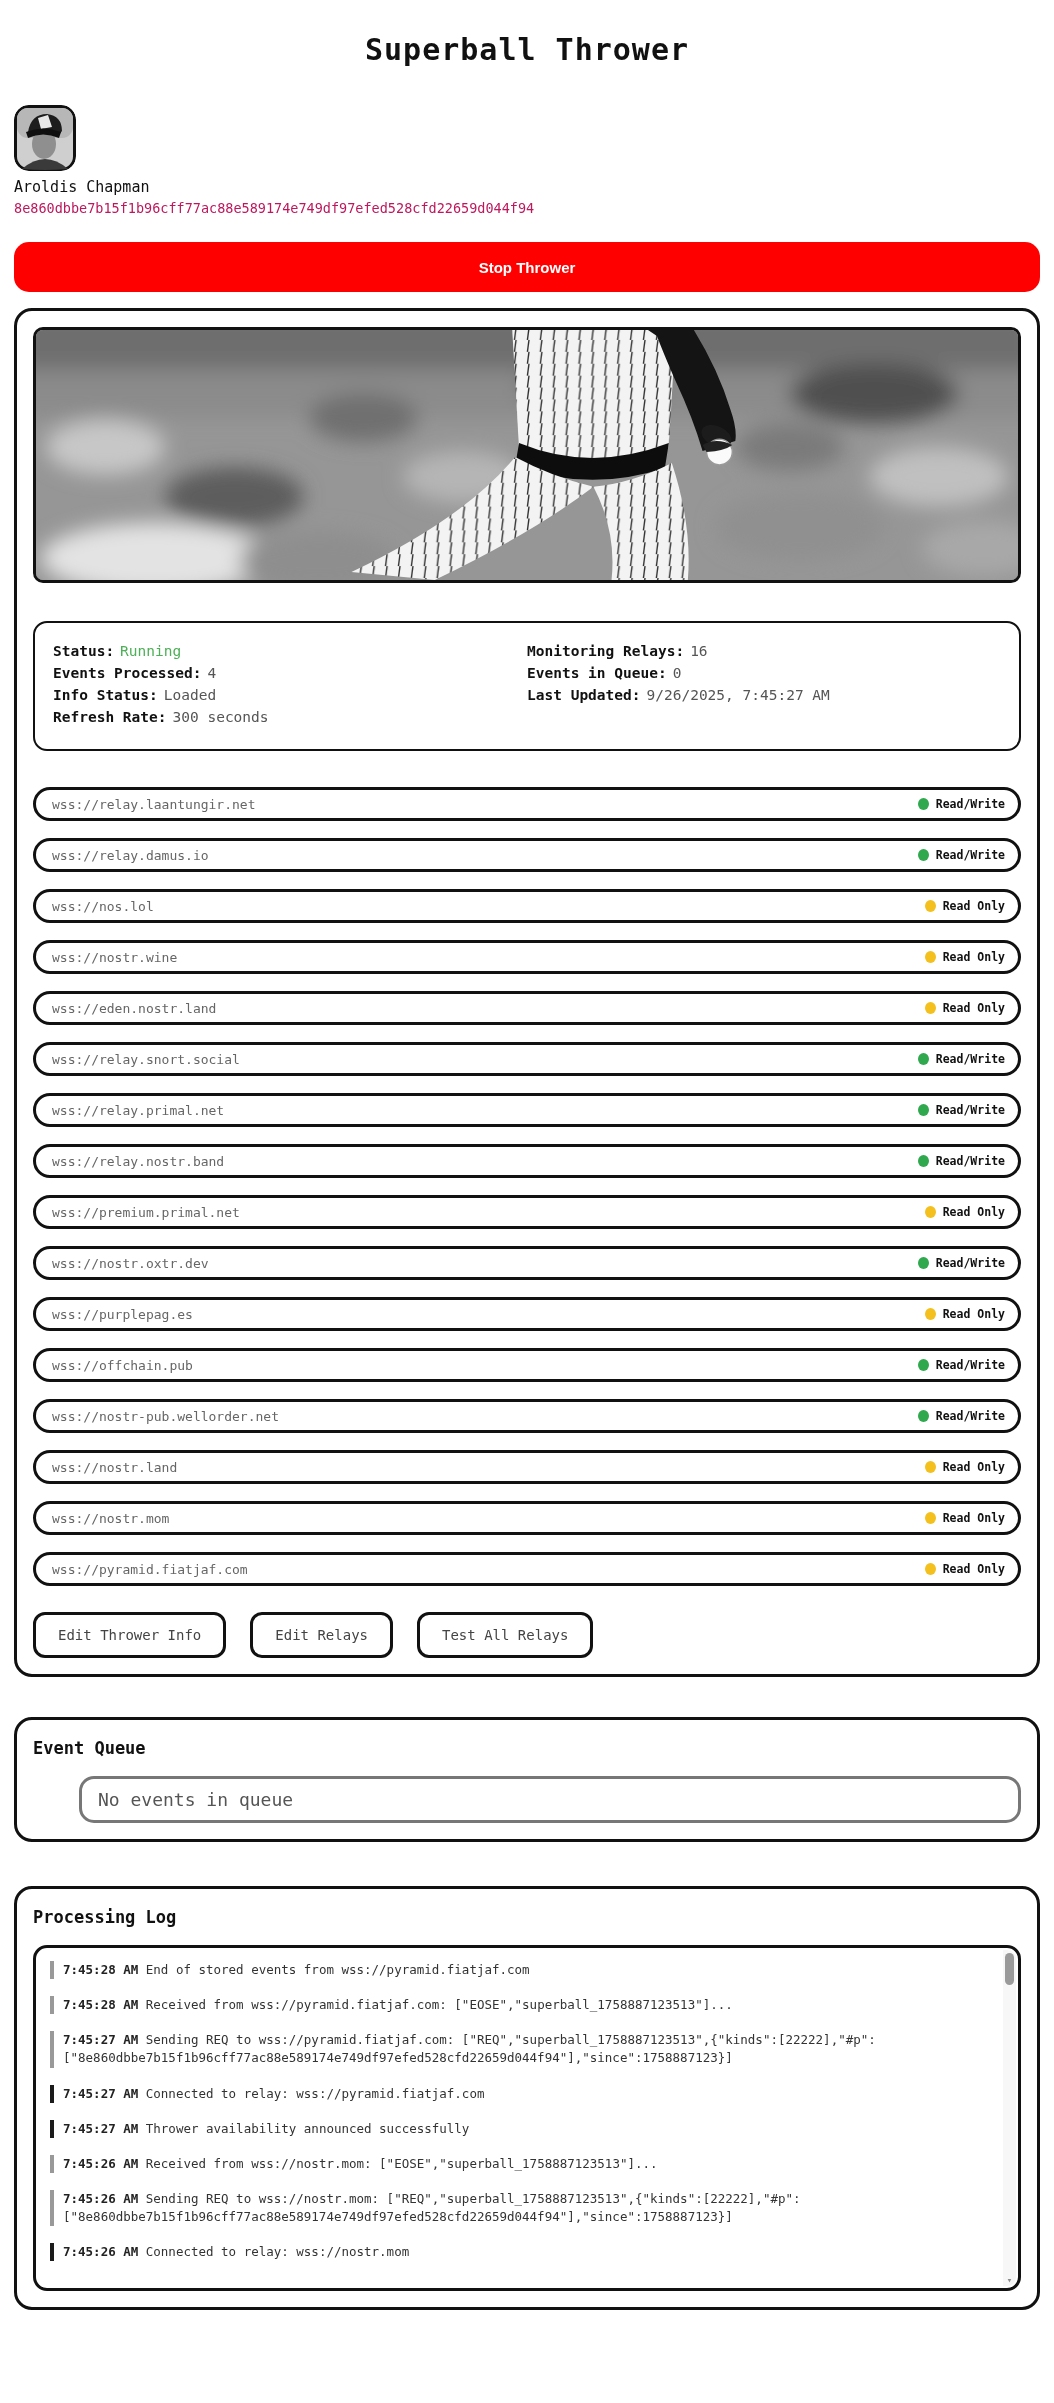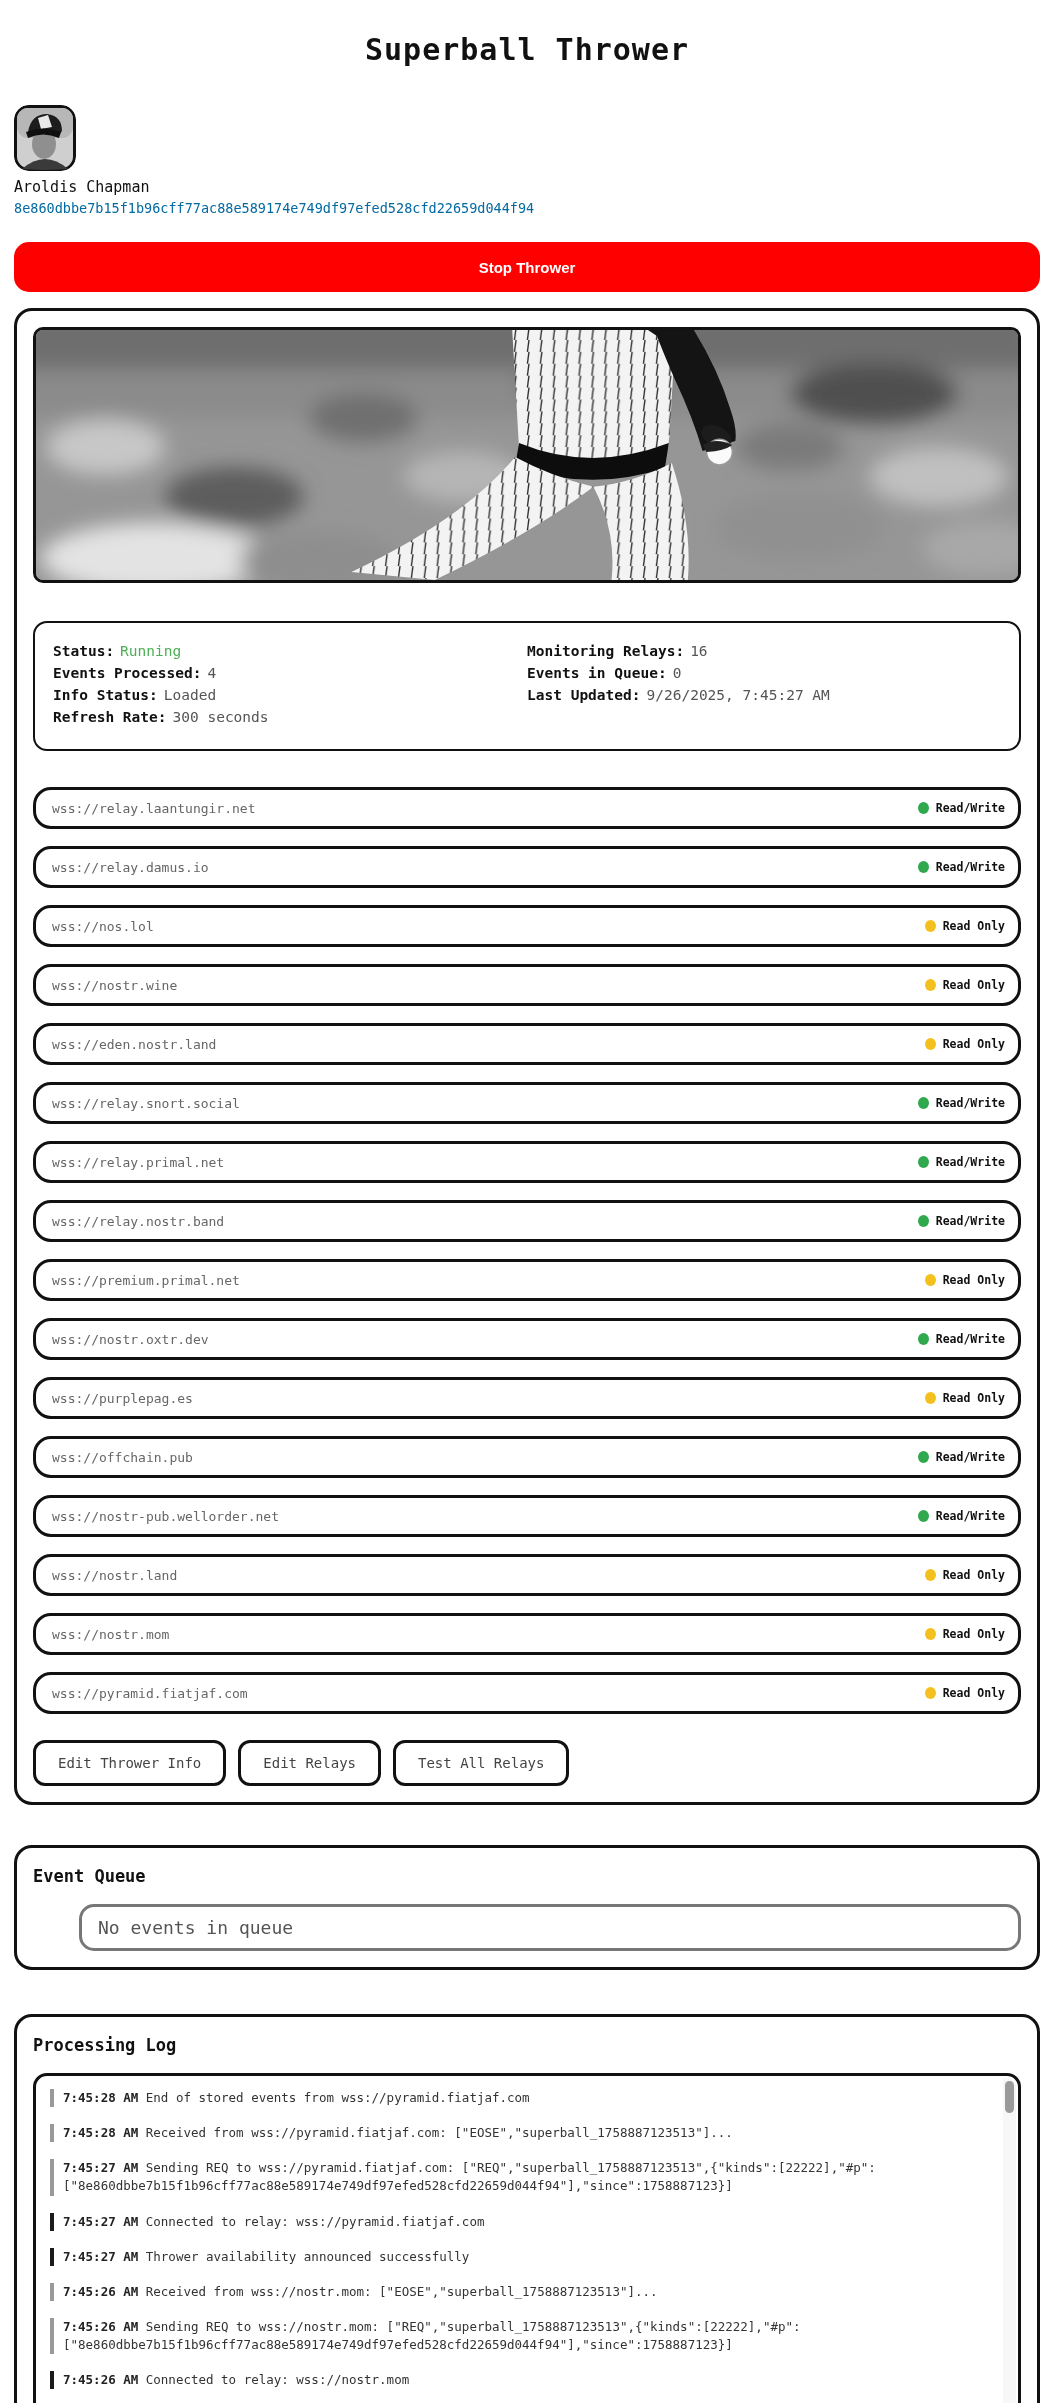--- a/index.html
+++ b/index.html
@@ -7,21 +7,21 @@
   body { font-family:"DejaVu Sans Mono","Liberation Mono",monospace; color:#111; }
   .page { width:1054px; margin:0 auto; padding:0 14px 40px; }
 
   .page-title { text-align:center; font-size:30px; font-weight:bold; margin:32px 0 38px; letter-spacing:1px; }
 
   
   .profile { margin-bottom:26px; }
   .avatar { width:62px; height:66px; border-radius:15px; overflow:hidden; display:block; }
   .avatar svg { display:block; width:100%; height:100%; }
   .profile-name { font-size:15px; margin-top:7px; color:#111; }
-  .profile-pubkey { font-size:13.5px; color:#0369a1; margin-top:4px; word-break:break-all; }
+  .profile-pubkey { font-size:13.5px; color:#be185d; margin-top:4px; word-break:break-all; }
 
   
   .stop-btn { display:block; width:100%; height:50px; background:#ff0000; color:#fff;
     font-family:Liberation Sans, sans-serif; font-size:15px; font-weight:bold; border:none; border-radius:15px;
     cursor:pointer; margin-bottom:16px; }
 
   .card { border:3px solid #111; border-radius:18px; padding:16px; background:#fff; }
   .main-card { margin-bottom:40px; }
 
   
@@ -30,28 +30,28 @@
 
   
   .status-panel { border:2px solid #111; border-radius:14px; padding:20px 18px 24px;
     display:grid; grid-template-columns:1fr 1fr; row-gap:6px; font-size:14.5px; margin-bottom:36px; }
   .status-item strong { font-weight:bold; color:#111; margin-right:6px; }
   .status-value { color:#555; }
   .status-value.green { color:#4db056; }
 
   
   .relay-item { display:flex; align-items:center; justify-content:space-between;
-    border:3px solid #111; border-radius:18px; height:42px; padding:0 13px 0 16px; margin-bottom:17px; }
+    border:3px solid #111; border-radius:18px; height:34px; padding:0 13px 0 16px; margin-bottom:17px; }
   .relay-url { color:#666; font-size:13px; }
   .relay-access { display:flex; align-items:center; gap:7px; font-size:11.5px; font-weight:bold; color:#111; white-space:nowrap; }
   .dot { width:11px; height:12px; border-radius:50%; flex:none; }
   .dot.green { background:#2fa84e; }
   .dot.yellow { background:#f3c01d; }
 
-  .btn-row { display:flex; gap:12px; margin-top:26px; }
+  .btn-row { display:flex; gap:24px; margin-top:26px; }
   .outline-btn { background:#fff; border:3px solid #111; border-radius:12px; padding:12px 22px;
     font-family:inherit; font-size:14px; color:#444; cursor:pointer; }
 
   .section-title { font-size:17px; font-weight:bold; margin:2px 0 18px; }
 
   .queue-card { margin-bottom:44px; }
   .queue-empty { border:3px solid #777; border-radius:15px; padding:10px 16px; color:#555; font-size:18px;margin-left:46px; }
 
   
   .log-box { position:relative; border:3px solid #111; border-radius:14px; height:346px;

